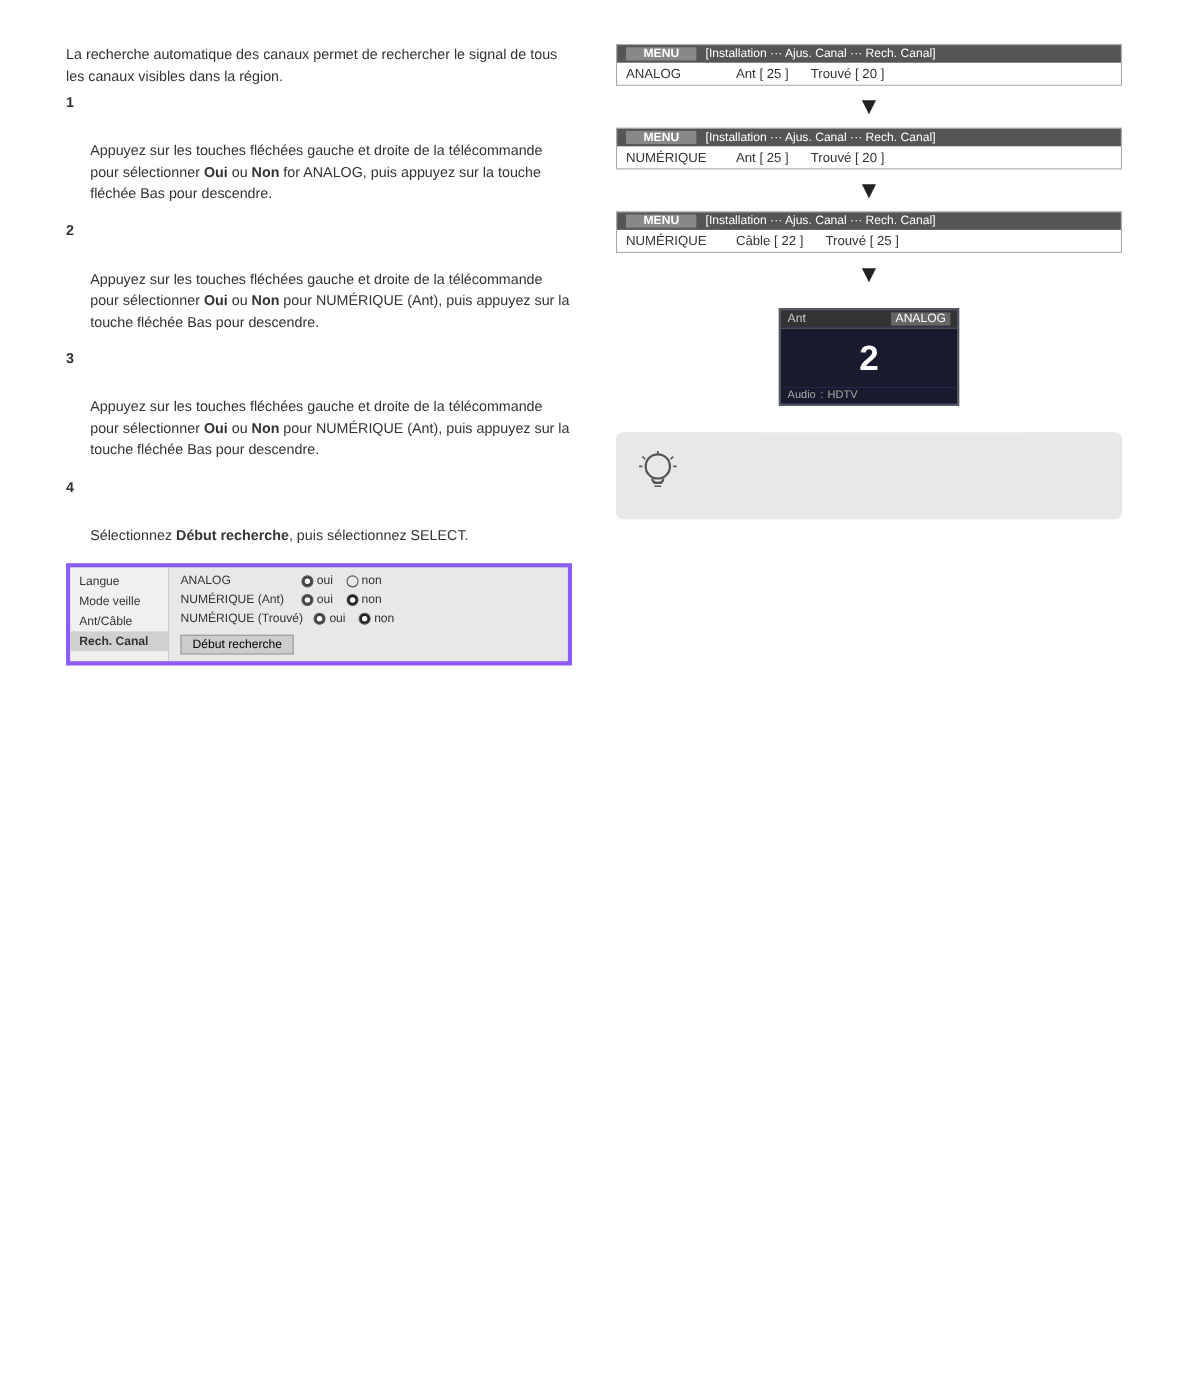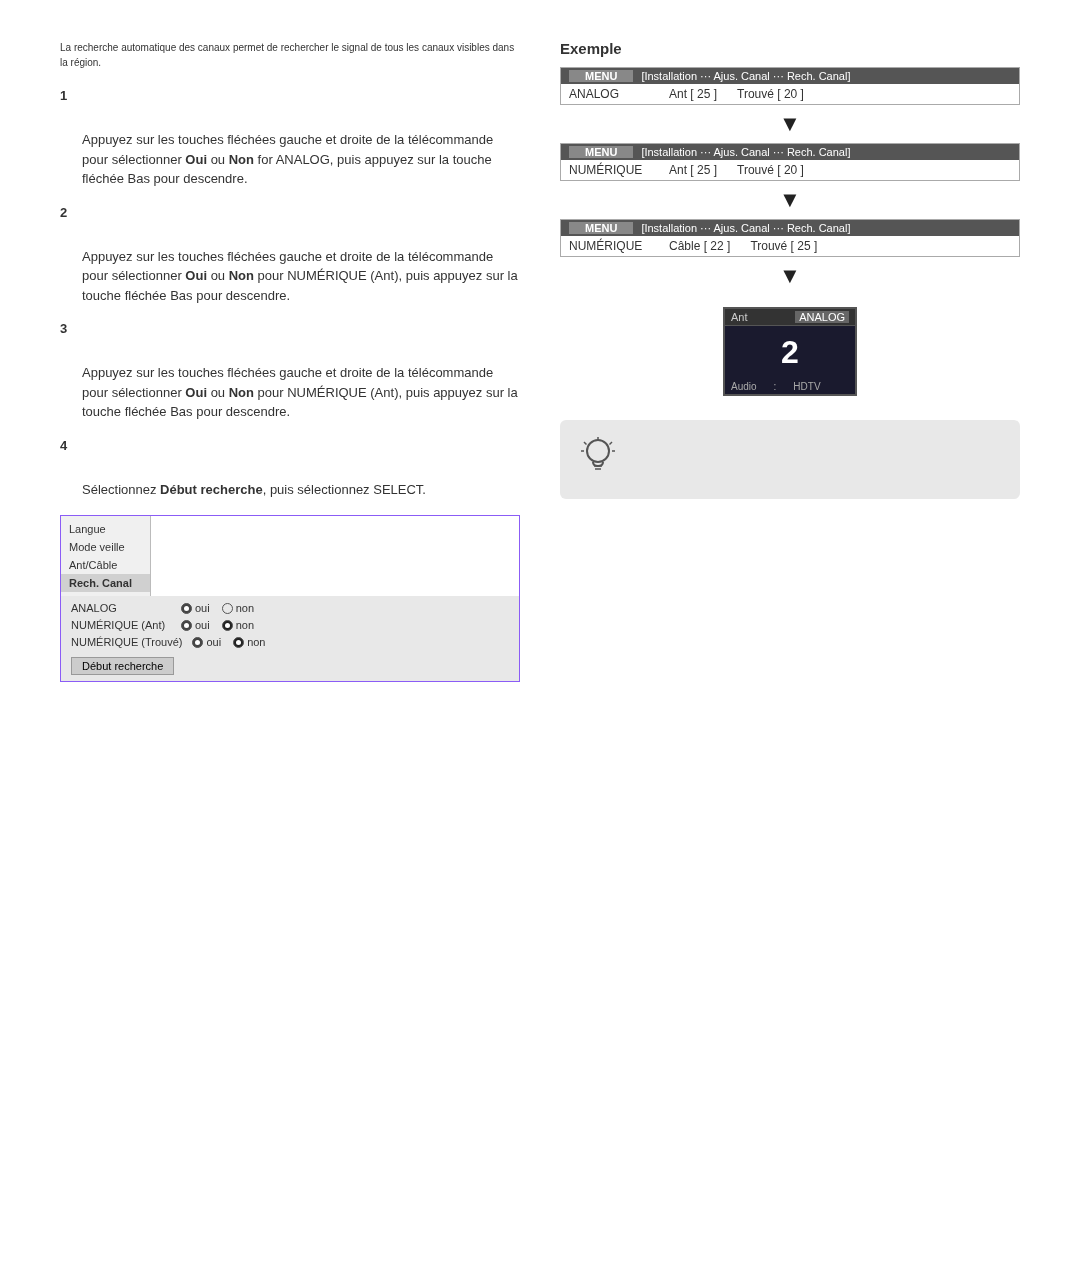--- a/index.html
+++ b/index.html
@@ -25,23 +25,23 @@
       flex: 1;
     }
     
     .section-title {
       font-size: 15px;
       font-weight: bold;
       margin-bottom: 10px;
     }
     
     .intro-text {
-      font-size: 10px;
+      font-size: 13px;
       line-height: 1.5;
-      margin-bottom: 16px;
+      margin-bottom: 4px;
     }
     
     .steps {
       margin-left: 0;
       padding-left: 0;
       list-style: none;
     }
     .step {
       display: flex;
       gap: 8px;
@@ -95,21 +95,21 @@
       text-align: center;
       font-size: 22px;
       color: #222;
       margin: 6px 0;
     }
     
     .tv-screen {
       border: 2px solid #555;
       background: #3b82f6;
       color: #fff;
-      width: 134px;
+      width: 164px;
       margin: 10px auto;
       font-size: 11px;
     }
     .tv-top-row {
       display: flex;
       background: #333;
       color: #fff;
       padding: 2px 6px;
       justify-content: space-between;
       font-size: 11px;
@@ -130,21 +130,21 @@
       color: #fff;
       padding: 8px 0;
       border-top: 1px solid #555;
     }
     .tv-bottom-row {
       background: #1a1a2e;
       color: #aaa;
       padding: 2px 6px;
       font-size: 10px;
       display: flex;
-      gap: 17px;
+      gap: 4px;
     }
     
     .tip-box {
       background: #e8e8e8;
       border-radius: 6px;
       padding: 16px 20px;
       margin-top: 14px;
       display: flex;
       gap: 14px;
       align-items: flex-start;
@@ -156,24 +156,23 @@
       color: #555;
     }
     .tip-text {
       font-size: 13px;
       font-weight: bold;
       line-height: 1.5;
     }
     
     .settings-panel {
       display: flex;
-      border: 1px solid #8b5cf6;
+      border: 4px solid #8b5cf6;
       margin-top: 16px;
       font-size: 12px;
-      flex-direction: column;
     }
     .settings-left {
       background: #f0f0f0;
       width: 90px;
       padding: 4px 0;
       border-right: 1px solid #bbb;
     }
     .settings-left-item {
       padding: 3px 8px;
       font-size: 11px;
@@ -343,21 +342,20 @@
               </div>
             </div>
           </div>
           
           <button class="btn-debut">Début recherche</button>
         </div>
       </div>
     </div>
 
     <div class="right-col">
-      <h2 class="section-title">Exemple</h2>
 
       <div class="menu-box">
         <div class="menu-header">
           <span class="menu-label">MENU</span>
           <span>[Installation ··· Ajus. Canal ··· Rech. Canal]</span>
         </div>
         <div class="menu-row">
           <span>ANALOG</span>
           <span>Ant [  25 ]</span>
           <span>Trouvé [  20 ]</span>

